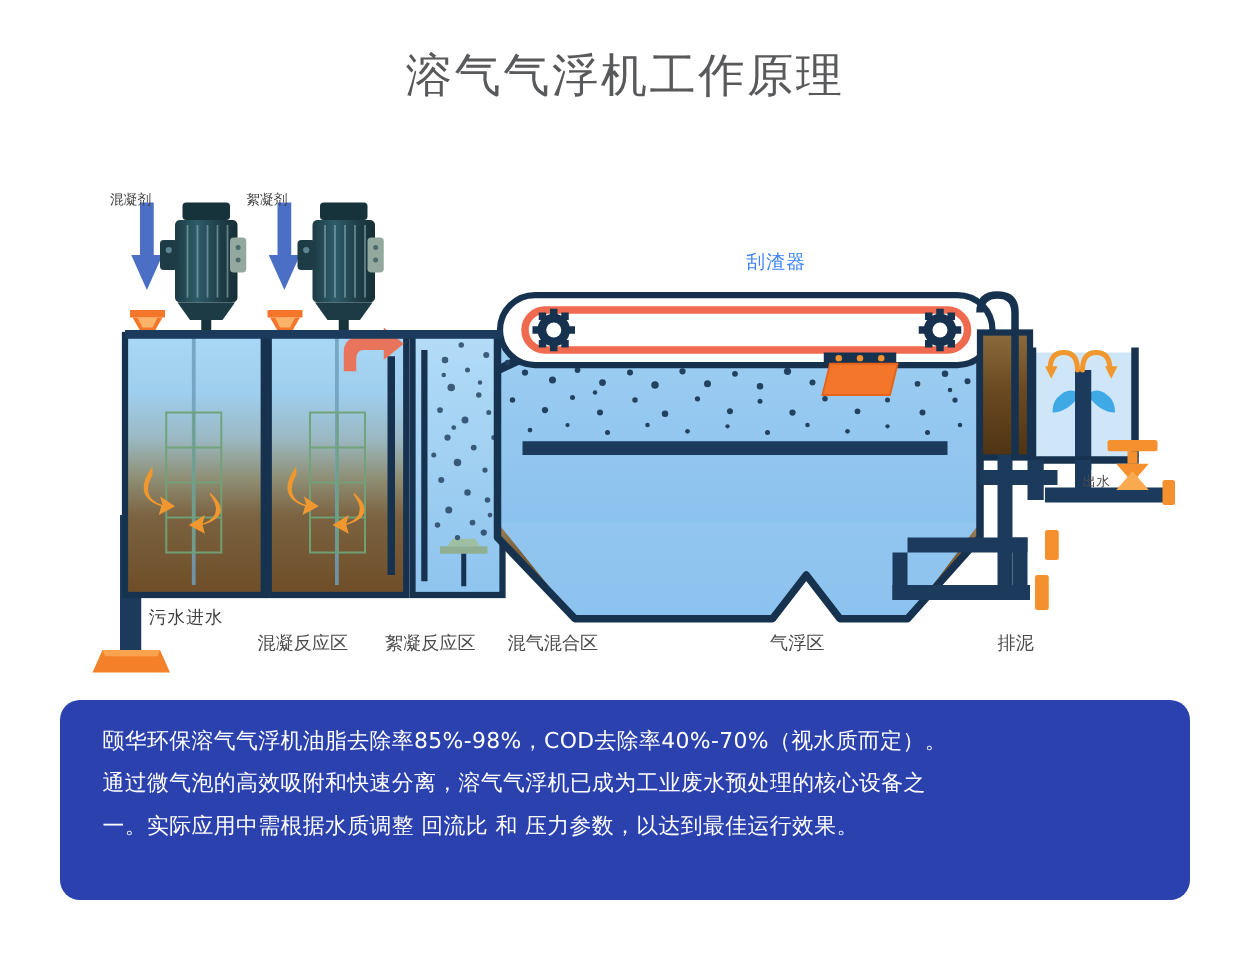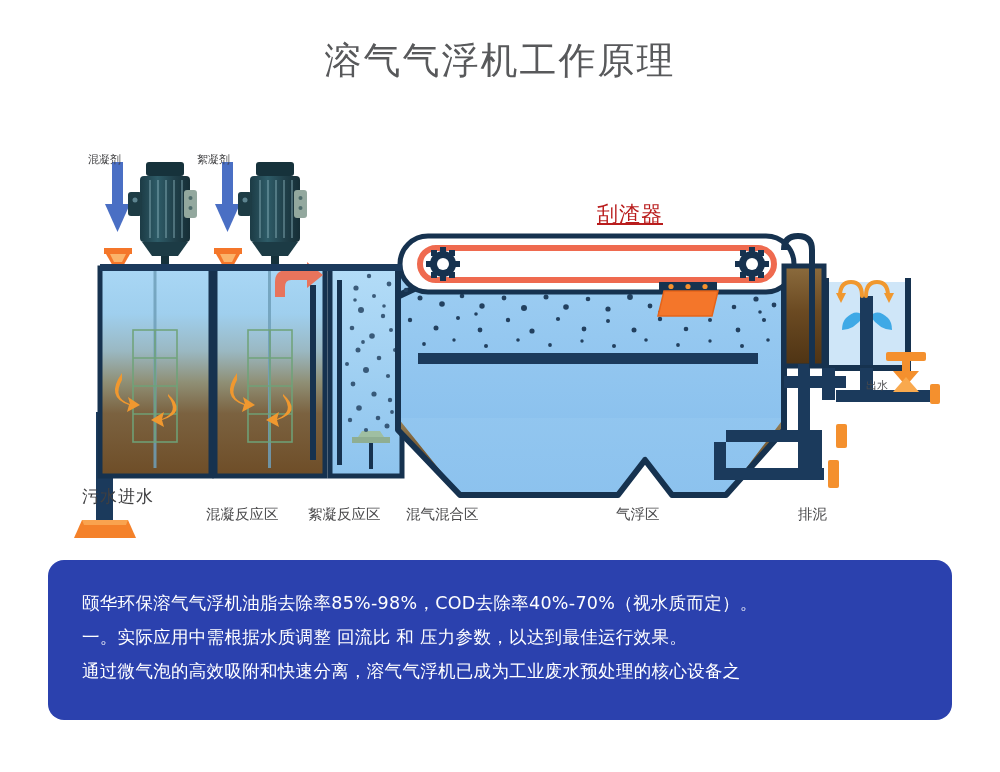--- a/index.html
+++ b/index.html
@@ -30,31 +30,31 @@
 
   
   .dlabel{
     position:absolute;
     color:#4a4a4c;
     white-space:nowrap;
     font-weight:400;
   }
   .lbl-chem{font-size:11px;color:#3f3f41;}
   .lbl-zone{font-size:14.5px;color:#4a4a4c;}
-  .lbl-big{font-size:21px;color:#b91c1c;letter-spacing:1px;text-decoration:underline;}
+  .lbl-big{font-size:15px;color:#3b82f6;letter-spacing:1px;}
   .lbl-side{font-size:11px;color:#4a4a4c;}
-  .lbl-in{font-size:17px;color:#3f3f41;letter-spacing:1px;}
+  .lbl-in{font-size:14px;color:#3f3f41;letter-spacing:1px;margin-left:37px;}
 
   
   .infobox{
     position:absolute;left:48px;top:560px;width:904px;height:160px;
     background:#2b41ae;
     border-radius:16px;
     box-sizing:border-box;
-    padding:26px 34px 0 34px;
+    padding:16px 34px 0 34px;
   }
   .infotext{
     color:#ffffff;
     font-size:17.5px;
     line-height:34px;
     letter-spacing:0.3px;
     text-align:justify;
   }
 </style>
 </head>
@@ -476,17 +476,17 @@
 
   <div class="dlabel lbl-in" style="left:82px;top:485px;">污水进水</div>
   <div class="dlabel lbl-zone" style="left:206px;top:505px;">混凝反应区</div>
   <div class="dlabel lbl-zone" style="left:308px;top:505px;text-align:right;">絮凝反应区</div>
   <div class="dlabel lbl-zone" style="left:406px;top:505px;">混气混合区</div>
   <div class="dlabel lbl-zone" style="left:616px;top:505px;">气浮区</div>
   <div class="dlabel lbl-zone" style="left:798px;top:505px;text-align:center;">排泥</div>
 
   <div class="infobox">
     <div class="infotext">颐华环保溶气气浮机油脂去除率85%-98%，COD去除率40%-70%（视水质而定）。</div>
+    <div class="infotext">通过微气泡的高效吸附和快速分离，溶气气浮机已成为工业废水预处理的核心设备之</div>
     <div class="infotext">一。实际应用中需根据水质调整 回流比 和 压力参数，以达到最佳运行效果。</div>
-    <div class="infotext">通过微气泡的高效吸附和快速分离，溶气气浮机已成为工业废水预处理的核心设备之</div>
   </div>
 
 </div>
 
 </body></html>

